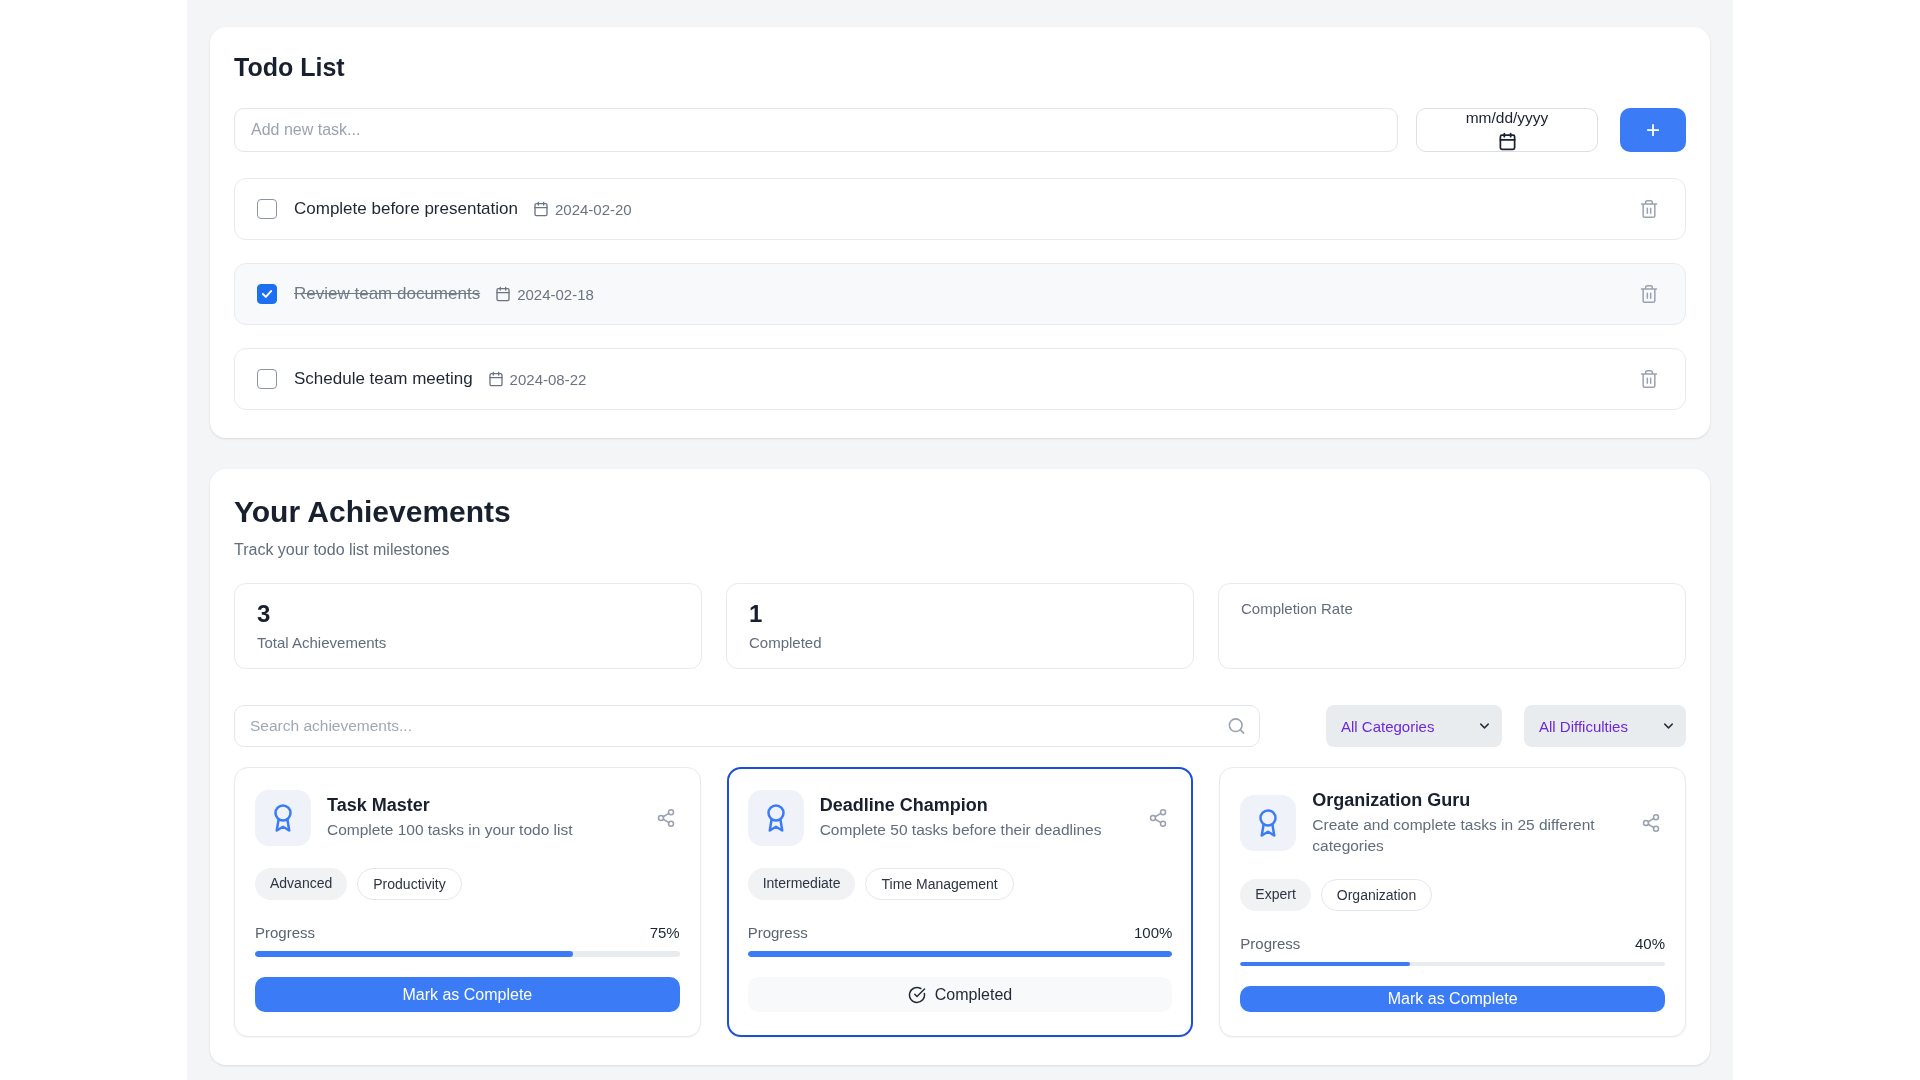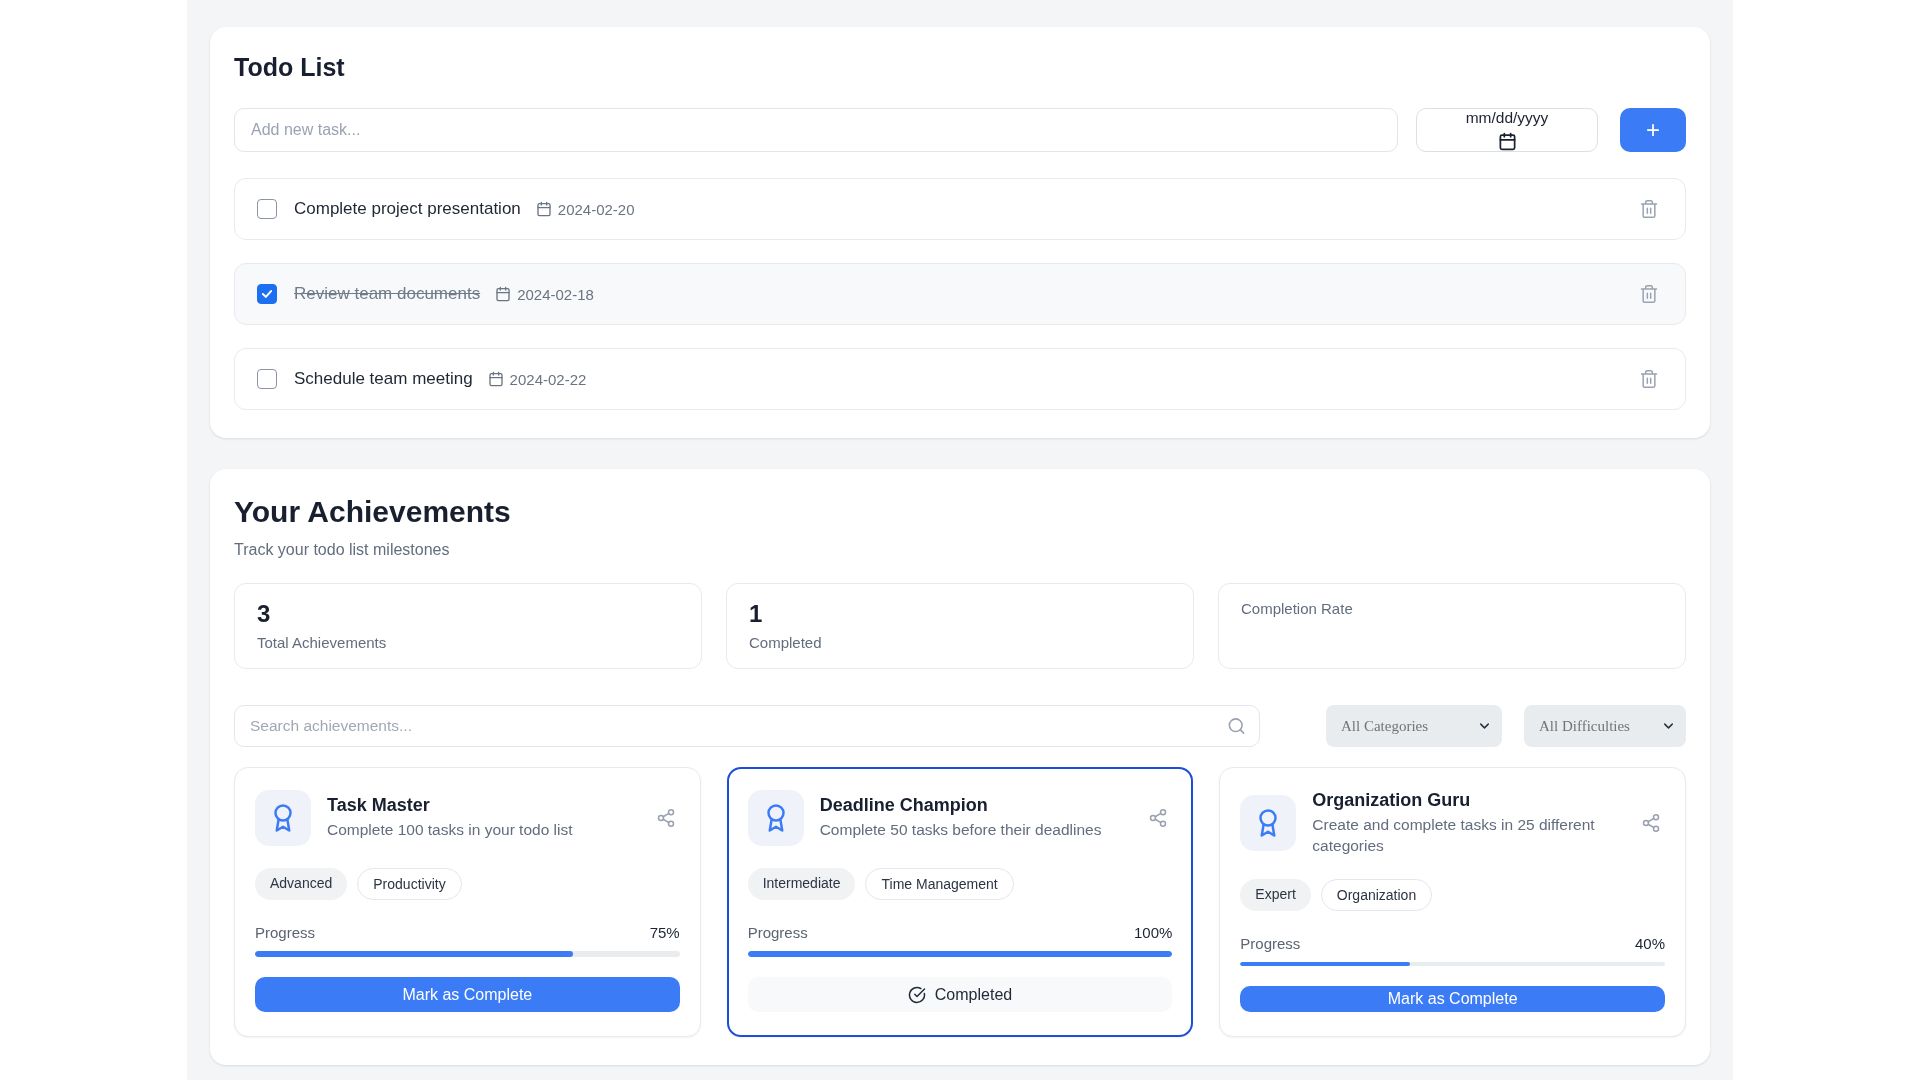--- a/index.html
+++ b/index.html
@@ -156,22 +156,22 @@
   .select-wrap { position: relative; margin-left: 22px; }
   .select-wrap:first-of-type { margin-left: 0; }
   .filter-select {
     appearance: none;
     -webkit-appearance: none;
     height: 42px;
     border: none;
     border-radius: 8px;
     background: #e9ecef;
     font-size: 15px;
-    font-family: Liberation Serif, serif;
-    color: #737373;
+    font-family: Liberation Sans, sans-serif;
+    color: #6d28d9;
     padding: 0 34px 0 15px;
     cursor: pointer;
     outline: none;
   }
   .select-chevron { position: absolute; right: 10px; top: 50%; transform: translateY(-50%); color: #2a3342; pointer-events: none; display: flex; }
 
   
   .ach-grid { display: grid; grid-template-columns: repeat(3, 1fr); gap: 26px; }
   .ach-card {
     background: #fff;
@@ -286,21 +286,21 @@
           <svg width="19" height="19" viewBox="0 0 24 24" fill="none" stroke="currentColor" stroke-width="2.2" stroke-linecap="round" stroke-linejoin="round">
               <use href="#i-calendar"></use>
             </svg>
         </span>
       </div>
       <button class="add-btn">+</button>
     </div>
 
     <div class="todo-item">
       <span class="checkbox"></span>
-      <span class="todo-text">Complete project presentation</span>
+      <span class="todo-text">Complete before presentation</span>
       <span class="todo-date">
         <span style="display:flex">
           <svg width="16" height="16" viewBox="0 0 24 24" fill="none" stroke="currentColor" stroke-width="2" stroke-linecap="round" stroke-linejoin="round">
               <use href="#i-calendar"></use>
             </svg>
         </span>
         <span>2024-02-20</span>
       </span>
       <button class="trash-btn">
         <span style="display:flex">
@@ -339,21 +339,21 @@
 
     <div class="todo-item">
       <span class="checkbox"></span>
       <span class="todo-text">Schedule team meeting</span>
       <span class="todo-date">
         <span style="display:flex">
           <svg width="16" height="16" viewBox="0 0 24 24" fill="none" stroke="currentColor" stroke-width="2" stroke-linecap="round" stroke-linejoin="round">
               <use href="#i-calendar"></use>
             </svg>
         </span>
-        <span>2024-02-22</span>
+        <span>2024-08-22</span>
       </span>
       <button class="trash-btn">
         <span style="display:flex">
           <svg width="20" height="20" viewBox="0 0 24 24" fill="none" stroke="currentColor" stroke-width="1.8" stroke-linecap="round" stroke-linejoin="round">
               <use href="#i-trash"></use>
             </svg>
         </span>
       </button>
     </div>
   </section>

